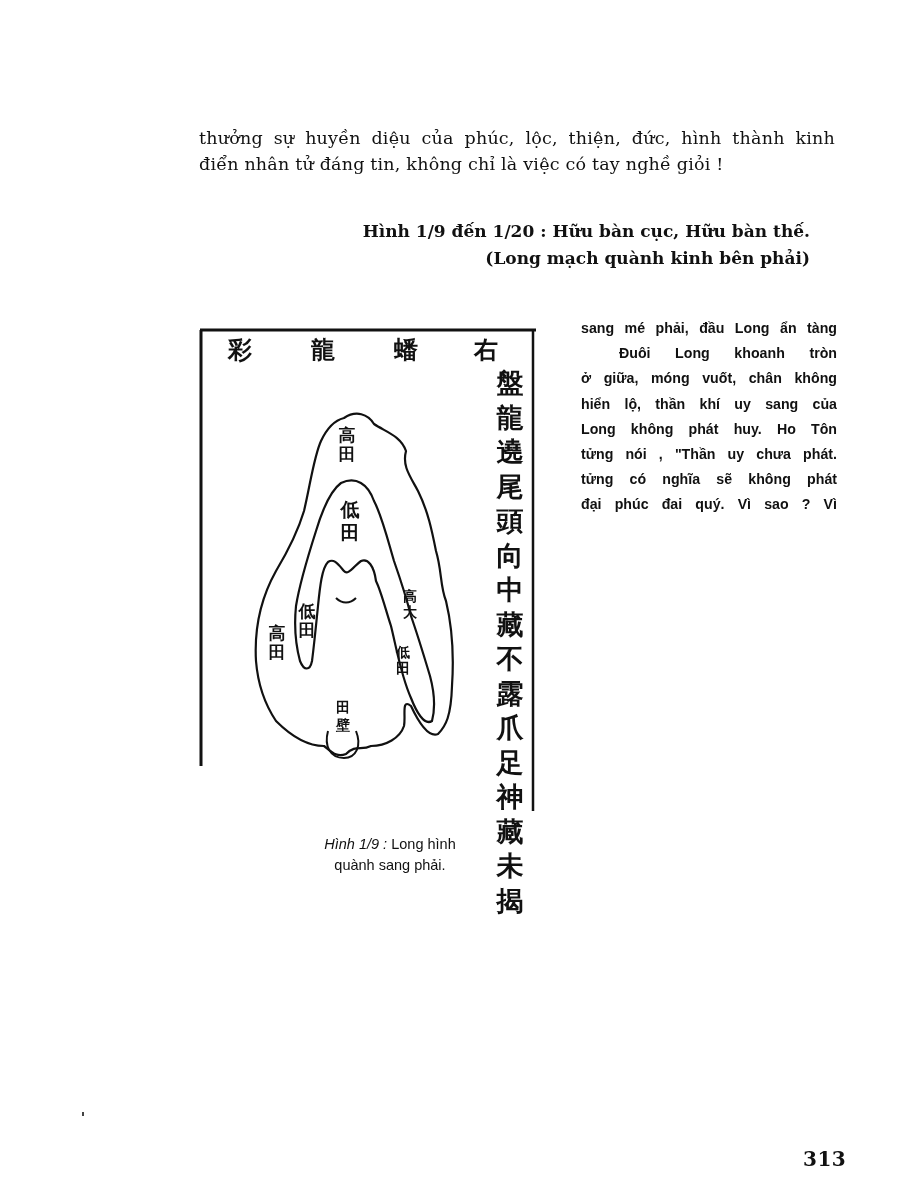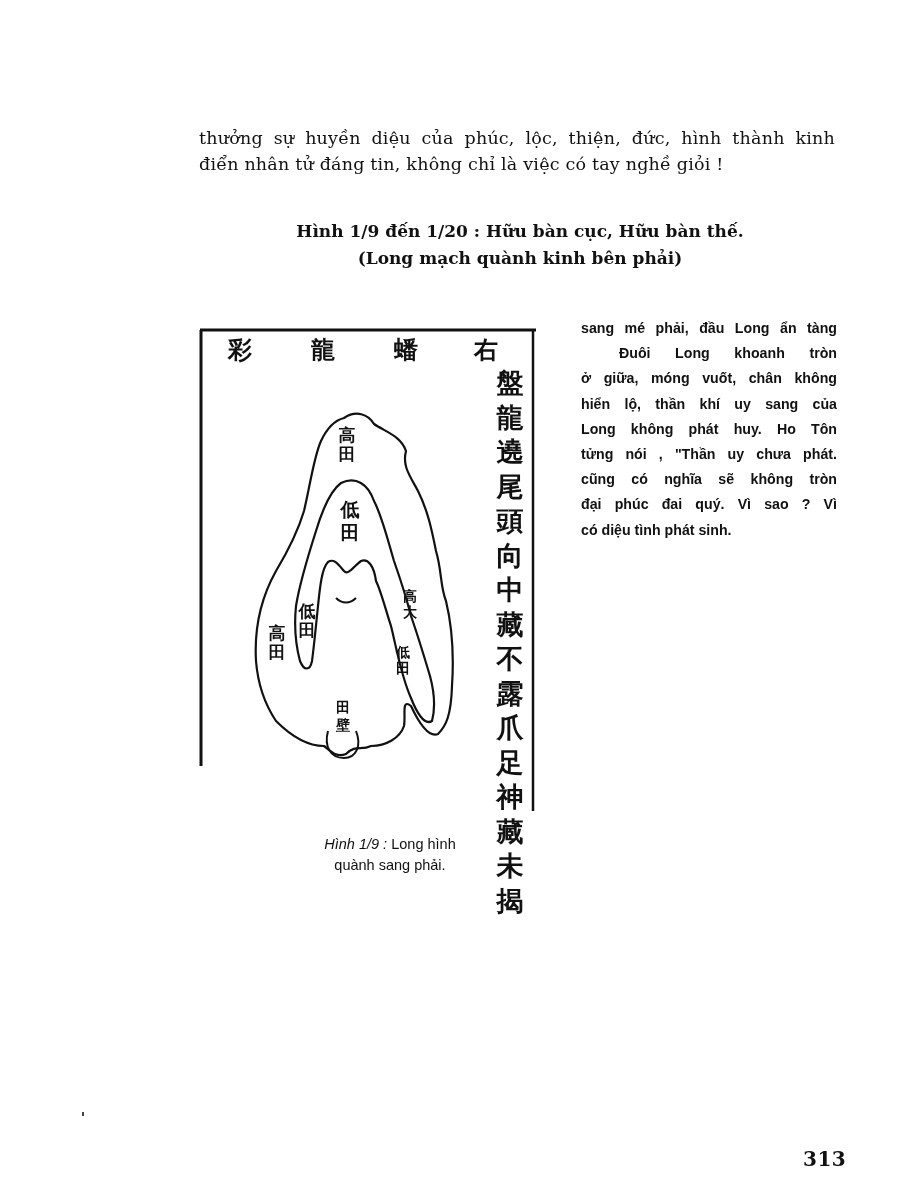--- a/index.html
+++ b/index.html
@@ -10,21 +10,21 @@
     .intro {
       position: absolute; left: 199px; top: 125px; width: 636px;
       font-size: 17.5px; line-height: 26px; text-align: justify;
       letter-spacing: 0.2px;
     }
     .intro .line { display: block; text-align: justify; text-align-last: justify; white-space: nowrap; }
     .intro .line.last { text-align-last: left; }
 
     .heading {
       position: absolute; left: 230px; top: 218px; width: 580px;
-      text-align: center; font-size: 17px; line-height: 27px; font-weight: bold;
+      text-align: right; font-size: 17px; line-height: 27px; font-weight: bold;
     }
 
     .figure {
       position: absolute; left: 196px; top: 326px; width: 345px; height: 490px;
     }
     .figure svg { position: absolute; left: 0; top: 0; }
 
     .cjk {
       position: absolute; font-family: "DejaVu Sans", sans-serif; font-weight: bold;
       color: #111;
@@ -143,23 +143,22 @@
   </div>
 </div>
 
 <div class="side-text sans">
   <span class="line">sang mé phải, đầu Long ẩn tàng</span>
   <span class="line first">Đuôi Long khoanh tròn</span>
   <span class="line">ở giữa, móng vuốt, chân không</span>
   <span class="line">hiển lộ, thần khí uy sang của</span>
   <span class="line">Long không phát huy. Ho Tôn</span>
   <span class="line">tửng nói , "Thần uy chưa phát.</span>
-  <span class="line">cũng có nghĩa sẽ không tròn</span>
+  <span class="line">tửng có nghĩa sẽ không phát</span>
   <span class="line">đại phúc đai quý. Vì sao ? Vì</span>
-  <span class="line last">có diệu tình phát sinh.</span>
 </div>
 
 <div class="caption sans">
   <div>
     <span class="it">Hình 1/9 :</span>
     <span>Long hình</span>
   </div>
   <div>quành sang phải.</div>
 </div>
 

